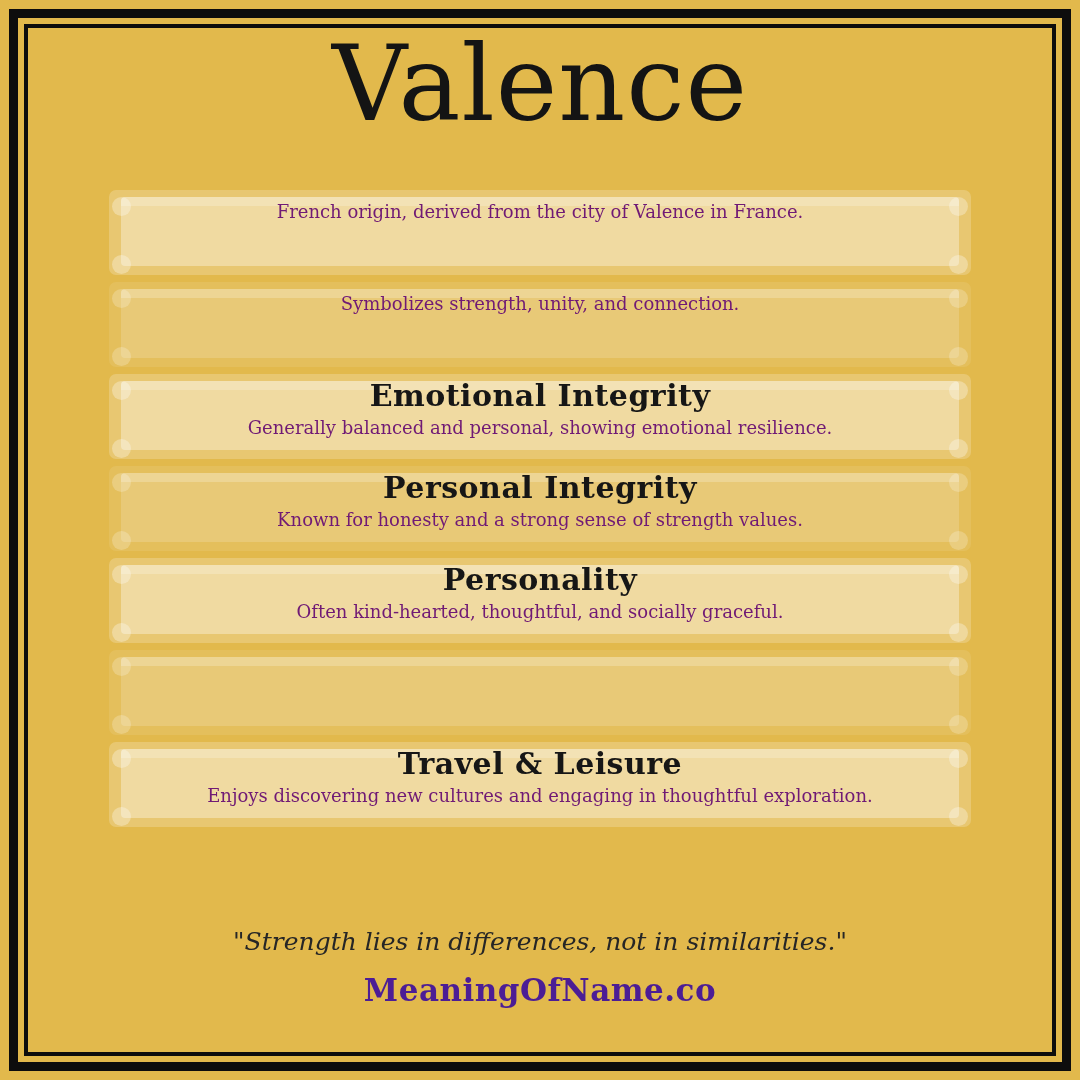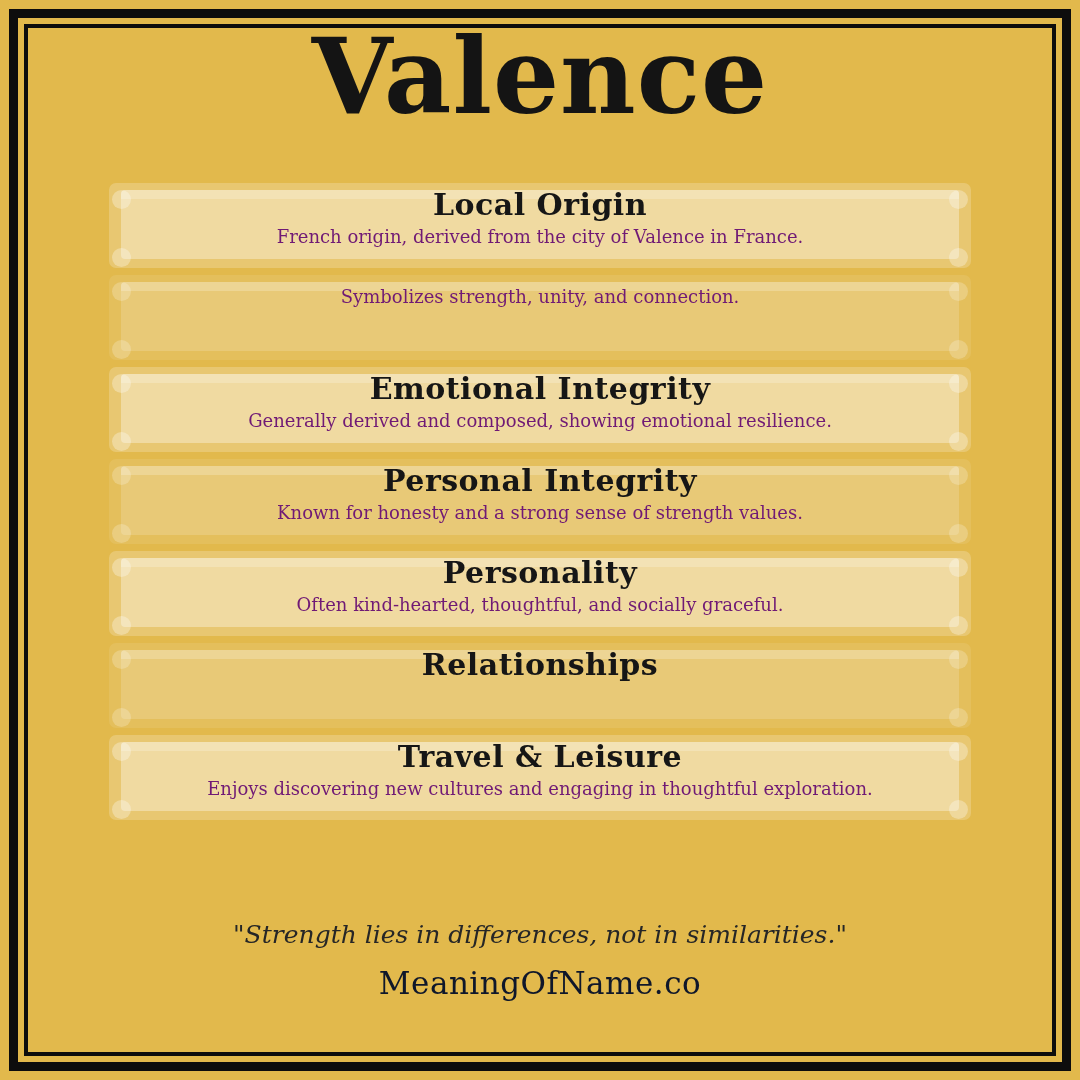--- a/index.html
+++ b/index.html
@@ -24,25 +24,25 @@
   }
   .frame-inner{
     position:absolute; inset:24px;
     border:4px solid var(--frame);
     pointer-events:none;
   }
 
   .content{position:relative;width:100%;height:100%;}
 
   .page-title{
-    padding-top:20px;
+    padding-top:27px;
     text-align:center;
     font-size:104px;
     line-height:1.1;
-    font-weight:bold;
+    font-weight:normal;
     letter-spacing:1px;
     color:#141414;
   }
 
   .cards{
     width:862px;
     margin:49px auto 0 auto;
   }
   .card{
     position:relative;
@@ -102,24 +102,24 @@
     margin-top:100px;
     text-align:center;
     font-style:italic;
     font-size:25px;
     line-height:1.2;
     color:#262626;
   }
   .brand{
     margin-top:15px;
     text-align:center;
-    font-weight:normal;
+    font-weight:bold;
     font-size:31px;
     letter-spacing:0.5px;
-    color:#0f172a;
+    color:#4c1d95;
   }
 </style>
 </head>
 <body>
 
 <div class="frame-outer"></div>
 <div class="frame-inner"></div>
 
 <div class="content">
 
@@ -127,21 +127,20 @@
 
   <div class="cards">
 
     <div class="card">
       <div class="card-panel"></div>
       <span class="dot tl"></span>
       <span class="dot bl"></span>
       <span class="dot tr"></span>
       <span class="dot br"></span>
       <div class="card-content">
-        <div class="card-title">Local Origin</div>
         <div class="card-desc">French origin, derived from the city of Valence in France.</div>
       </div>
     </div>
 
     <div class="card dim">
       <div class="card-panel"></div>
       <span class="dot tl"></span>
       <span class="dot bl"></span>
       <span class="dot tr"></span>
       <span class="dot br"></span>
@@ -151,21 +150,21 @@
     </div>
 
     <div class="card">
       <div class="card-panel"></div>
       <span class="dot tl"></span>
       <span class="dot bl"></span>
       <span class="dot tr"></span>
       <span class="dot br"></span>
       <div class="card-content">
         <div class="card-title">Emotional Integrity</div>
-        <div class="card-desc">Generally derived and composed, showing emotional resilience.</div>
+        <div class="card-desc">Generally balanced and personal, showing emotional resilience.</div>
       </div>
     </div>
 
     <div class="card dim">
       <div class="card-panel"></div>
       <span class="dot tl"></span>
       <span class="dot bl"></span>
       <span class="dot tr"></span>
       <span class="dot br"></span>
       <div class="card-content">
@@ -186,21 +185,20 @@
       </div>
     </div>
 
     <div class="card dim">
       <div class="card-panel"></div>
       <span class="dot tl"></span>
       <span class="dot bl"></span>
       <span class="dot tr"></span>
       <span class="dot br"></span>
       <div class="card-content">
-        <div class="card-title">Relationships</div>
       </div>
     </div>
 
     <div class="card">
       <div class="card-panel"></div>
       <span class="dot tl"></span>
       <span class="dot bl"></span>
       <span class="dot tr"></span>
       <span class="dot br"></span>
       <div class="card-content">

